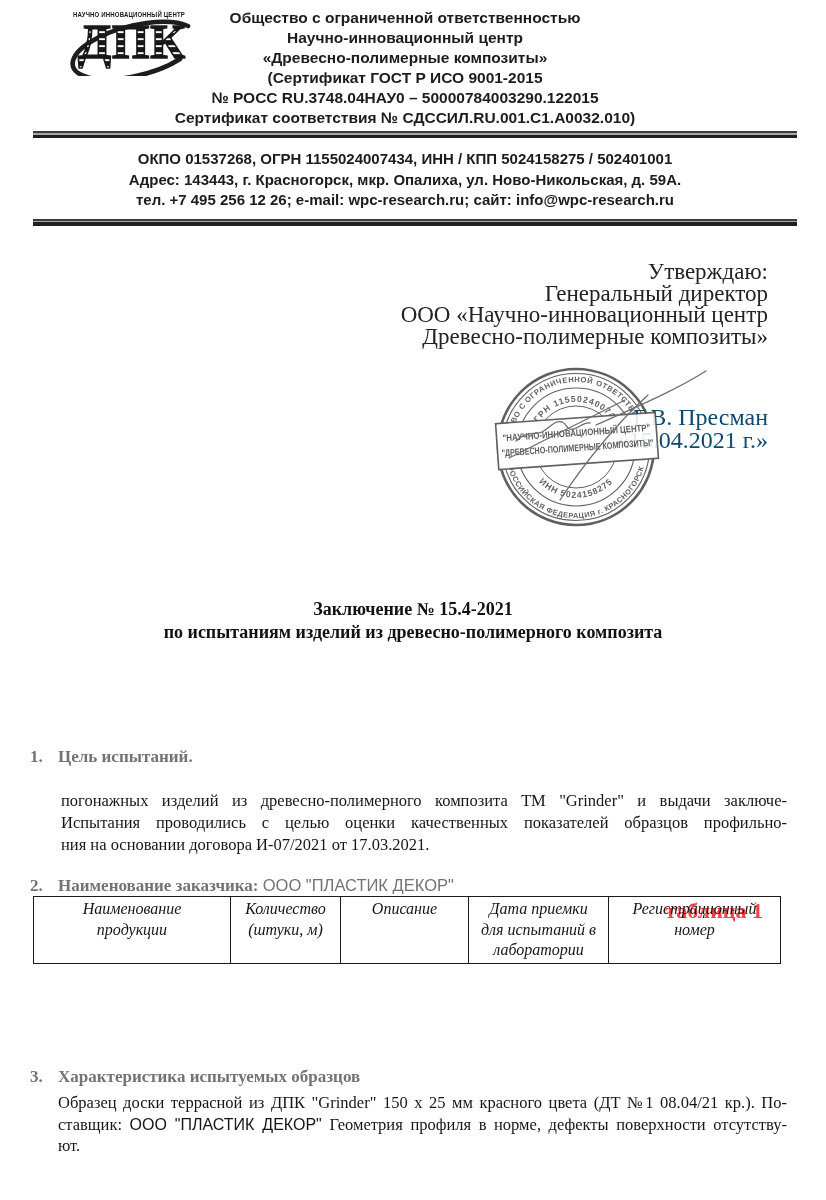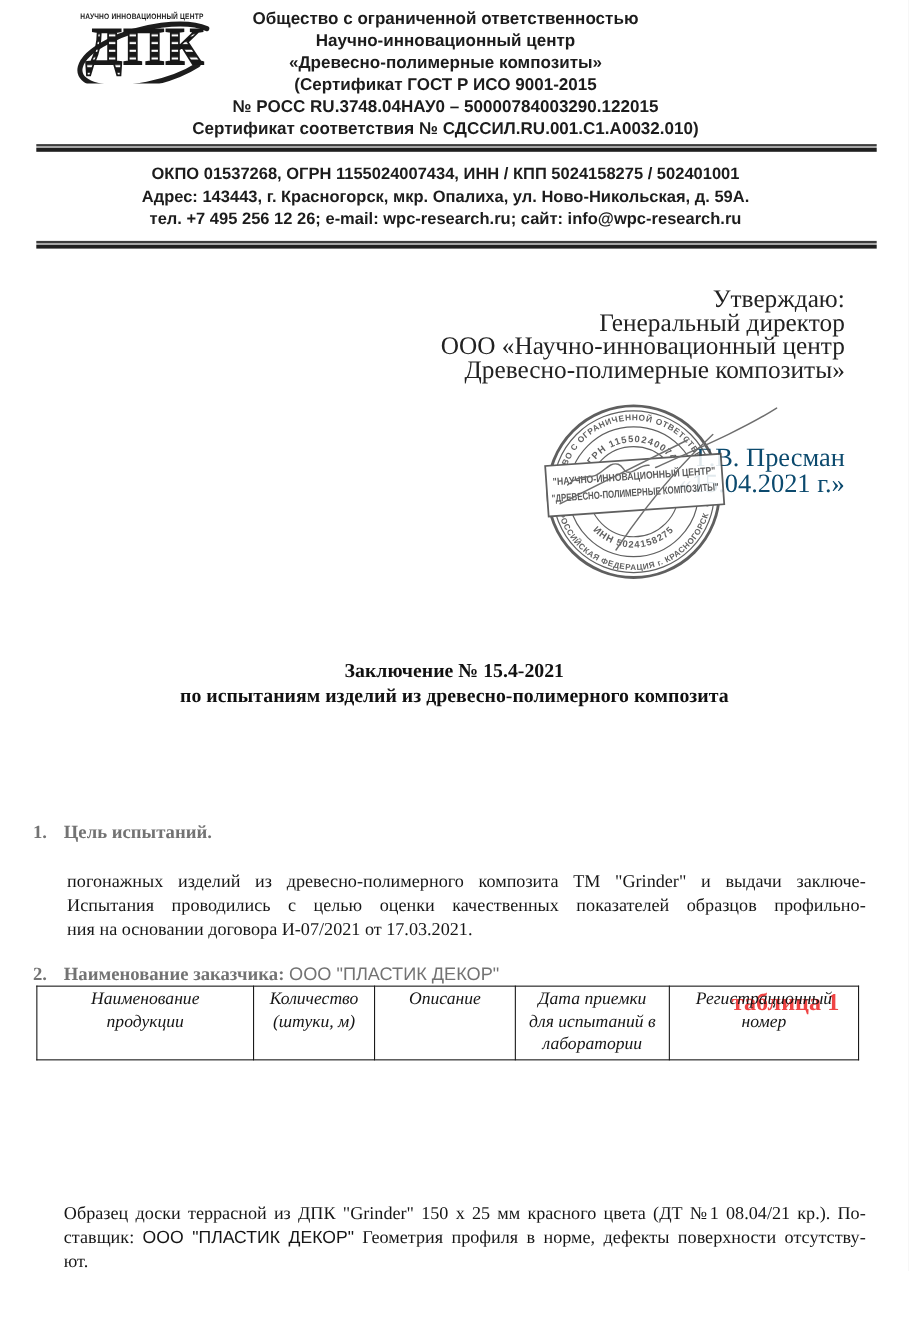--- a/index.html
+++ b/index.html
@@ -198,19 +198,22 @@
         <td>Описание</td>
         <td>Дата приемки
 для испытаний в
 лаборатории</td>
         <td>Регистрационный
 номер</td>
       </tr>
     </tbody>
   </table>
 
+  <div class="sec-head sh-3">
+    <span class="num">3.</span><span class="ttl">Характеристика испытуемых образцов</span>
+  </div>
   <div class="para para-3">
     <div class="jl">Образец доски террасной из ДПК "Grinder" 150 х 25 мм красного цвета (ДТ №1 08.04/21 кр.). По-</div>
     <div class="jl"><span>ставщик: </span><span class="brand-sans">ООО "ПЛАСТИК ДЕКОР"</span><span> Геометрия профиля в норме, дефекты поверхности отсутству-</span></div>
     <div>ют.</div>
   </div>
 
 </div>
 
 </body></html>

